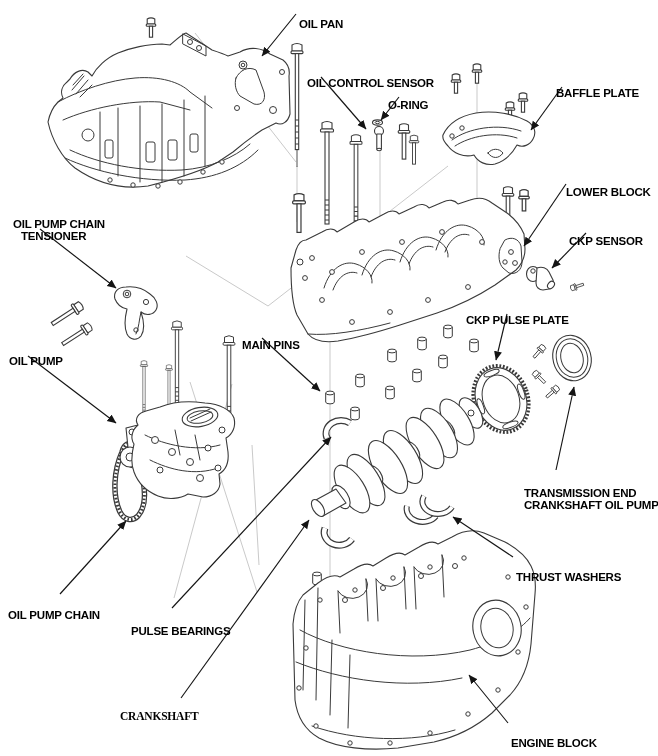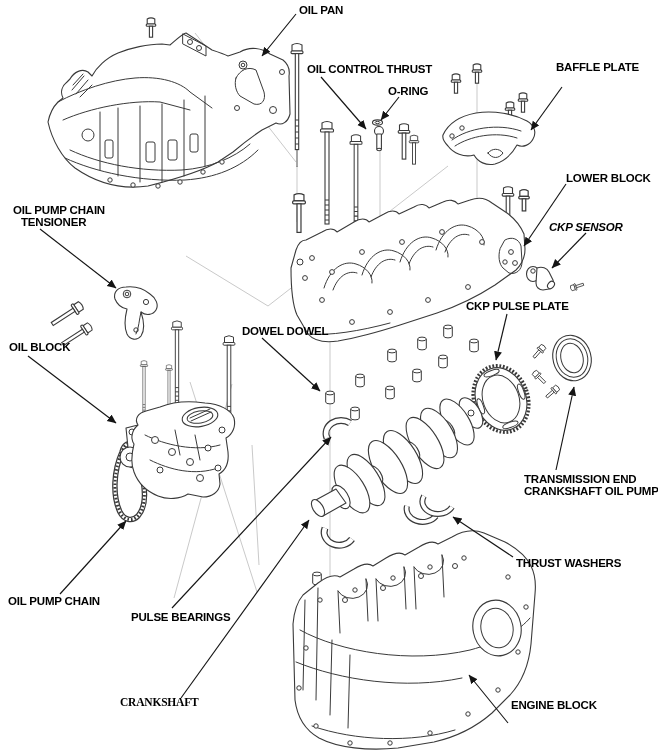--- a/index.html
+++ b/index.html
@@ -1,20 +1,20 @@
 <!DOCTYPE html>
 <html><head>
 <meta charset="utf-8">
 <style>
   html,body{margin:0;padding:0;background:#fff;}
   .stage{position:relative;width:658px;height:756px;background:#ffffff;overflow:hidden;
          font-family:"Liberation Sans",sans-serif;}
   .stage svg{position:absolute;left:0;top:0;}
   .lbl{position:absolute;font-weight:bold;font-size:11.5px;line-height:12px;
-       letter-spacing:-0.2px;color:#000;white-space:nowrap;}
+       letter-spacing:-0.2px;color:#000;white-space:nowrap;margin-top:14px;}
   .part{fill:#ffffff;stroke:#3a3a3a;stroke-width:1.1;stroke-linejoin:round;stroke-linecap:round;}
   .detail{fill:none;stroke:#3a3a3a;stroke-width:1;stroke-linejoin:round;stroke-linecap:round;}
   .hole{fill:#ffffff;stroke:#3a3a3a;stroke-width:1;}
   .construct{fill:none;stroke:#c3c3c3;stroke-width:0.9;}
   .leader{fill:none;stroke:#141414;stroke-width:1.15;}
 </style>
 </head>
 <body>
 
 <div class="stage">
@@ -349,30 +349,30 @@
     <path class="leader" marker-end="url(#ah)" d="M556,470 L574,387"></path>
     <path class="leader" marker-end="url(#ah)" d="M513,557 L453,517"></path>
     <path class="leader" marker-end="url(#ah)" d="M60,594 L126,521"></path>
     <path class="leader" marker-end="url(#ah)" d="M172,608 L331,437"></path>
     <path class="leader" marker-end="url(#ah)" d="M181,698 L309,520"></path>
     <path class="leader" marker-end="url(#ah)" d="M508,723 L469,675"></path>
   </g>
 </svg>
 
   <div class="lbl" style="left:299px;top:4px;">OIL PAN</div>
-  <div class="lbl" style="left:307px;top:63px;">OIL CONTROL THRUST</div>
+  <div class="lbl" style="left:307px;top:63px;">OIL CONTROL SENSOR</div>
   <div class="lbl" style="left:388px;top:85px;">O-RING</div>
-  <div class="lbl" style="left:556px;top:61px;">BAFFLE PLATE</div>
+  <div class="lbl" style="left:556px;top:73px;">BAFFLE PLATE</div>
   <div class="lbl" style="left:566px;top:172px;">LOWER BLOCK</div>
-  <div class="lbl" style="left:549px;top:221px;font-style:italic;">CKP SENSOR</div>
+  <div class="lbl" style="left:569px;top:221px;">CKP SENSOR</div>
   <div class="lbl" style="left:466px;top:300px;">CKP PULSE PLATE</div>
-  <div class="lbl" style="left:242px;top:325px;">DOWEL DOWEL</div>
+  <div class="lbl" style="left:242px;top:325px;">MAIN PINS</div>
   <div class="lbl" style="left:13px;top:204px;">OIL PUMP CHAIN</div>
   <div class="lbl" style="left:21px;top:216px;">TENSIONER</div>
-  <div class="lbl" style="left:9px;top:341px;">OIL BLOCK</div>
+  <div class="lbl" style="left:9px;top:341px;">OIL PUMP</div>
   <div class="lbl" style="left:524px;top:473px;">TRANSMISSION END</div>
   <div class="lbl" style="left:524px;top:485px;">CRANKSHAFT OIL PUMP</div>
   <div class="lbl" style="left:516px;top:557px;">THRUST WASHERS</div>
   <div class="lbl" style="left:8px;top:595px;">OIL PUMP CHAIN</div>
   <div class="lbl" style="left:131px;top:611px;">PULSE BEARINGS</div>
   <div class="lbl" style="left:120px;top:696px;font-family:Liberation Serif, serif;">CRANKSHAFT</div>
-  <div class="lbl" style="left:511px;top:699px;">ENGINE BLOCK</div>
+  <div class="lbl" style="left:511px;top:723px;">ENGINE BLOCK</div>
 </div>
 
 </body></html>

